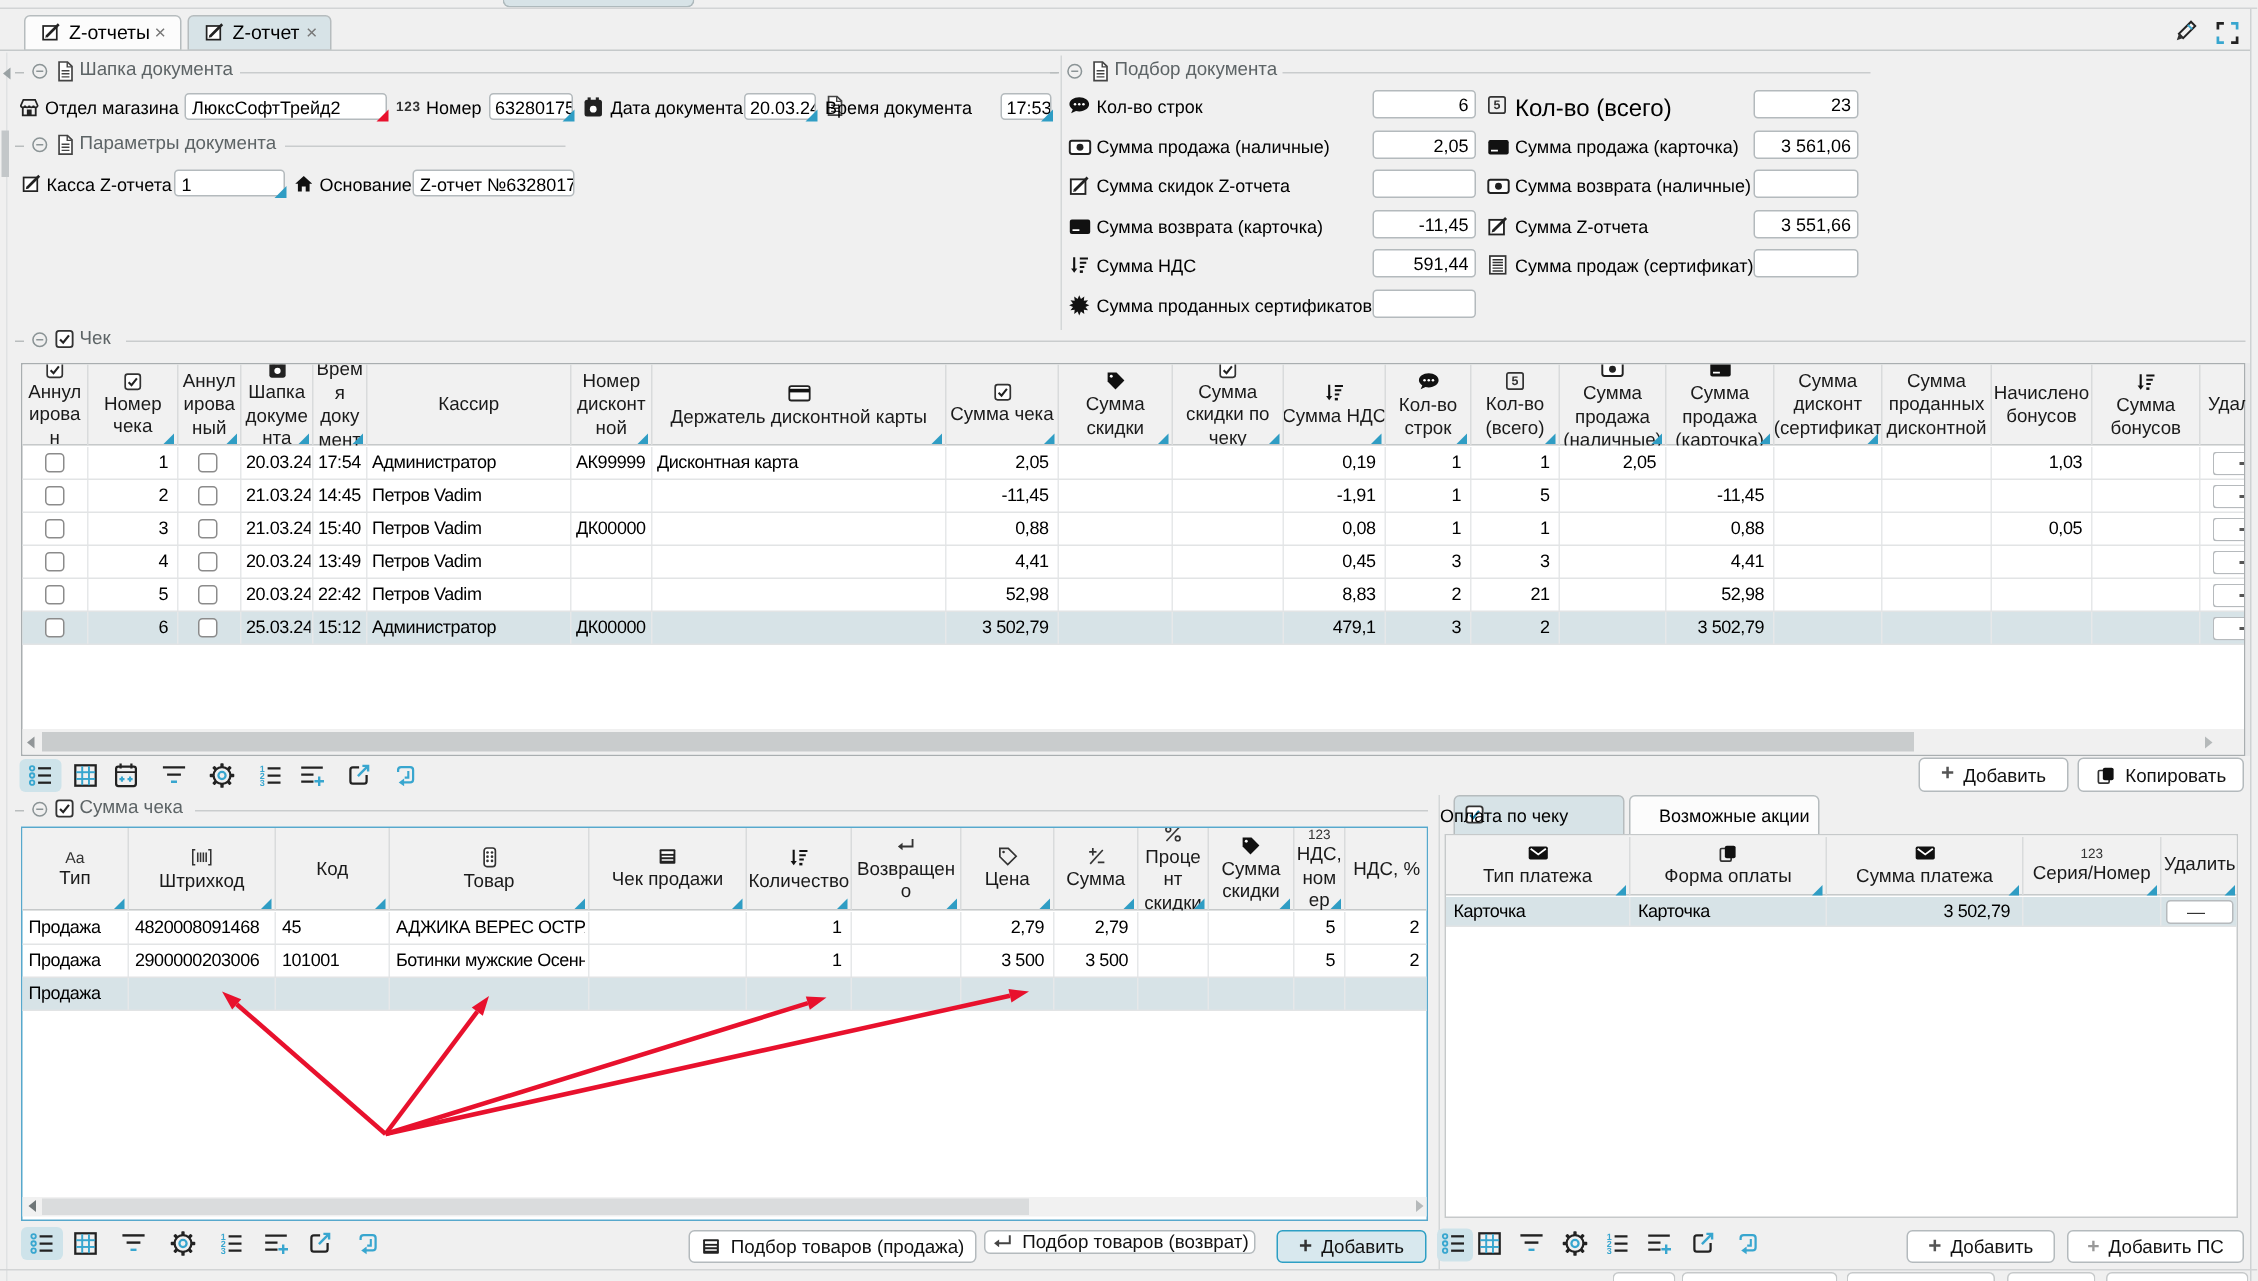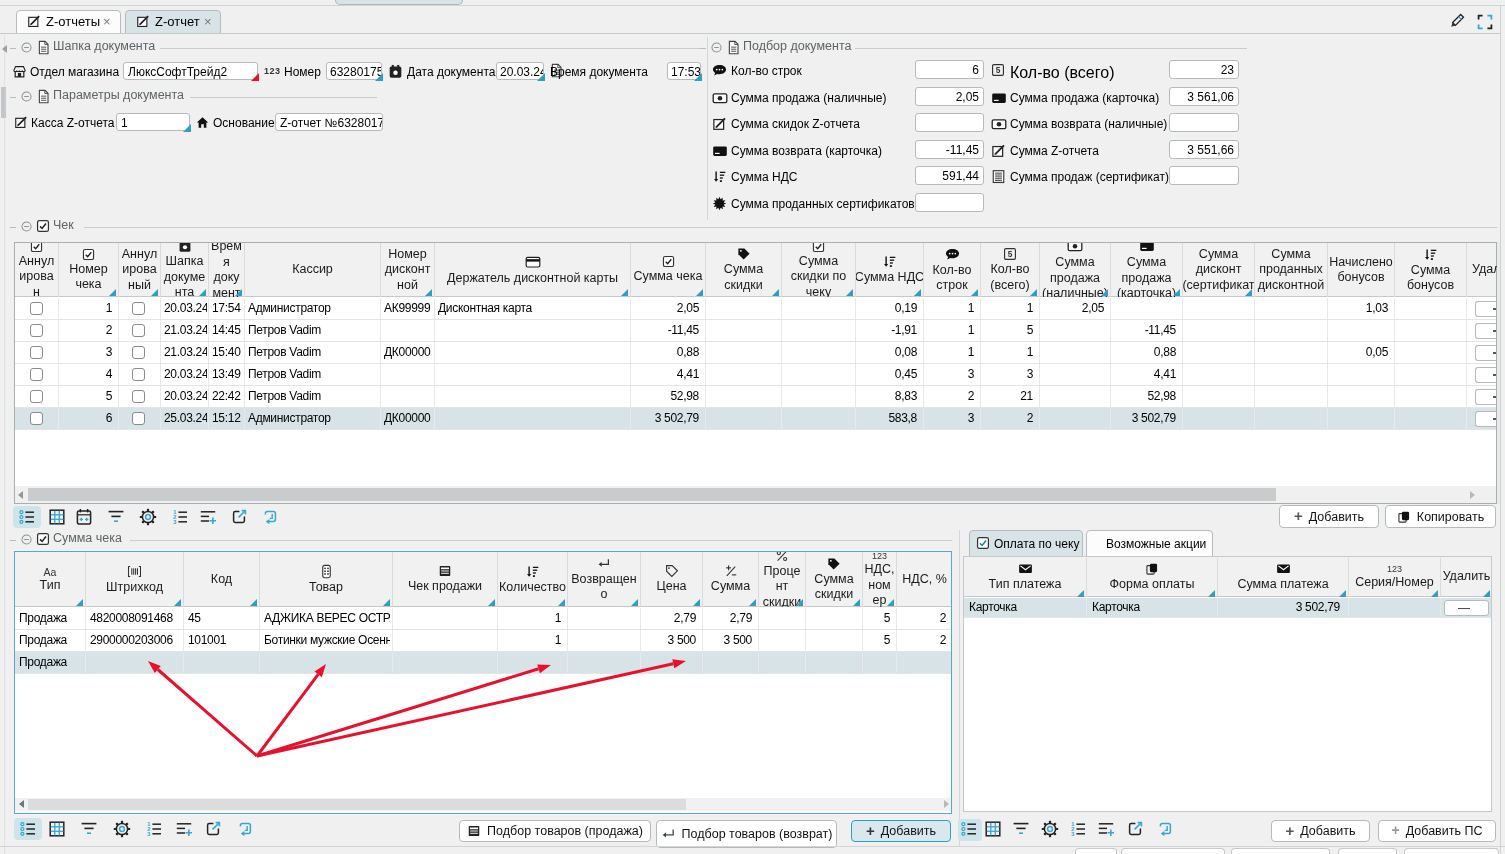--- a/index.html
+++ b/index.html
@@ -521,21 +521,21 @@
 <div class="abs" style="left:132px;top:390px;width:13px;height:13px;background:#fff;border:1px solid #8b8b8b;border-radius:3px"></div>
 <div class="abs" style="left:1475px;top:389px;width:21px;height:16px;background:#fff;border:1px solid #b6babd;border-radius:3px 0 0 3px;border-right:none"></div>
 <div class="abs" style="left:1493px;top:396px;width:3px;height:2px;background:#555"></div>
 <div class="abs" style="left:15px;top:429px;width:1481px;height:1px;background:#e2e4e5"></div>
 <div class="cell" style="left:59px;top:408px;width:58px;text-align:right;padding-right:5px">6</div>
 <div class="cell" style="left:162px;top:408px;width:45px;padding-left:2px">25.03.24</div>
 <div class="cell" style="left:210px;top:408px;width:33px;padding-left:2px">15:12</div>
 <div class="cell" style="left:246px;top:408px;width:133px;padding-left:2px">Администратор</div>
 <div class="cell" style="left:382px;top:408px;width:51px;padding-left:2px">ДК00000</div>
 <div class="cell" style="left:631px;top:408px;width:73px;text-align:right;padding-right:5px">3 502,79</div>
-<div class="cell" style="left:856px;top:408px;width:66px;text-align:right;padding-right:5px">583,8</div>
+<div class="cell" style="left:856px;top:408px;width:66px;text-align:right;padding-right:5px">479,1</div>
 <div class="cell" style="left:924px;top:408px;width:55px;text-align:right;padding-right:5px">3</div>
 <div class="cell" style="left:981px;top:408px;width:57px;text-align:right;padding-right:5px">2</div>
 <div class="cell" style="left:1111px;top:408px;width:70px;text-align:right;padding-right:5px">3 502,79</div>
 <div class="abs" style="left:30px;top:412px;width:13px;height:13px;background:#fff;border:1px solid #8b8b8b;border-radius:3px"></div>
 <div class="abs" style="left:132px;top:412px;width:13px;height:13px;background:#fff;border:1px solid #8b8b8b;border-radius:3px"></div>
 <div class="abs" style="left:1475px;top:411px;width:21px;height:16px;background:#fff;border:1px solid #b6babd;border-radius:3px 0 0 3px;border-right:none"></div>
 <div class="abs" style="left:1493px;top:418px;width:3px;height:2px;background:#555"></div>
 <div class="abs" style="left:1497px;top:242px;width:3px;height:262px;background:#e9eaeb"></div>
 <div class="abs" style="left:15px;top:486px;width:1481px;height:17px;background:#f0f0f0"></div>
 <div class="abs" style="left:18px;top:491px;width:0;height:0;border-top:4px solid transparent;border-bottom:4px solid transparent;border-right:5px solid #919698"></div>
@@ -849,36 +849,36 @@
   </svg>
 <div class="btn" style="left:459px;top:820px;width:192px;height:22px">
     <svg width="14" height="14" viewBox="0 0 16 16">
       <rect x="2" y="2.4" width="12" height="11.2" rx="0.8" fill="#222"></rect>
       <rect x="3.4" y="4" width="9.2" height="2" fill="#fff"></rect>
       <line x1="3.6" y1="8" x2="12.4" y2="8" stroke="#fff" stroke-width="1.1"></line>
       <line x1="3.6" y1="10.6" x2="12.4" y2="10.6" stroke="#fff" stroke-width="1.1"></line>
     </svg>
     <span>Подбор товаров (продажа)</span>
   </div>
-<div class="btn" style="left:656px;top:820px;width:181px;height:28px">
+<div class="btn" style="left:656px;top:820px;width:181px;height:16px">
     <svg width="15" height="15" viewBox="0 0 16 16">
       <path d="M13 2.6 V8.4 H5" fill="none" stroke="#444" stroke-width="1.4"></path>
       <path d="M5.4 5.6 V11.2 L1.8 8.4 Z" fill="#444"></path>
     </svg>
     <span>Подбор товаров (возврат)</span>
   </div>
 <div class="btn" style="left:851px;top:820px;width:100px;height:22px;background:#d8e8ee;border-color:#2d9fc4"><span style="font-size:15px;color:#333;font-weight:bold;margin-top:-2px">+</span>Добавить</div>
 <div class="abs" style="left:959px;top:530px;width:1px;height:316px;background:#d4d7d8"></div>
 <div class="abs" style="left:969px;top:530px;width:114px;height:27px;background:#d7e3e7;border:1px solid #b6bcbe;border-radius:4px 4px 0 0"></div>
 <div class="abs" style="left:1086px;top:530px;width:127px;height:27px;background:#fcfcfc;border:1px solid #b6bcbe;border-radius:4px 4px 0 0"></div>
 <svg class="abs" style="left:976px;top:536px" width="14" height="14" viewBox="0 0 16 16">
     <rect x="1.8" y="1.8" width="12.4" height="12.4" rx="2" fill="#fff" stroke="#333" stroke-width="1.4"></rect>
     <path d="M4.6 8.4 L7 10.8 L11.4 5.2" fill="none" stroke="#1d7fa5" stroke-width="1.7"></path>
   </svg>
-<div class="abs" style="left:994px;top:537px;white-space:nowrap;font-size:12px">Оплата по чеку</div>
+<div class="abs" style="left:960px;top:537px;white-space:nowrap;font-size:12px">Оплата по чеку</div>
 <div class="abs" style="left:1106px;top:537px;white-space:nowrap;font-size:12px">Возможные акции</div>
 <div class="abs" style="left:963px;top:556px;width:529px;height:256px;background:#fff;border:1px solid #c6c9ca"></div>
 <div class="abs" style="left:964px;top:557px;width:527px;height:40px;background:#f1f1f1;border-bottom:1px solid #c6c9ca"></div>
 <div class="hcell" style="left:964px;top:557px;width:122px;height:40px">
     <svg width="15" height="15" viewBox="0 0 16 16">
       <rect x="1.2" y="3.6" width="13.6" height="9.2" rx="1.2" fill="#111"></rect>
       <path d="M2.6 5.2 L8 9.2 L13.4 5.2" fill="none" stroke="#fff" stroke-width="1.3"></path>
     </svg>
     <div>Тип платежа</div>
   </div>

